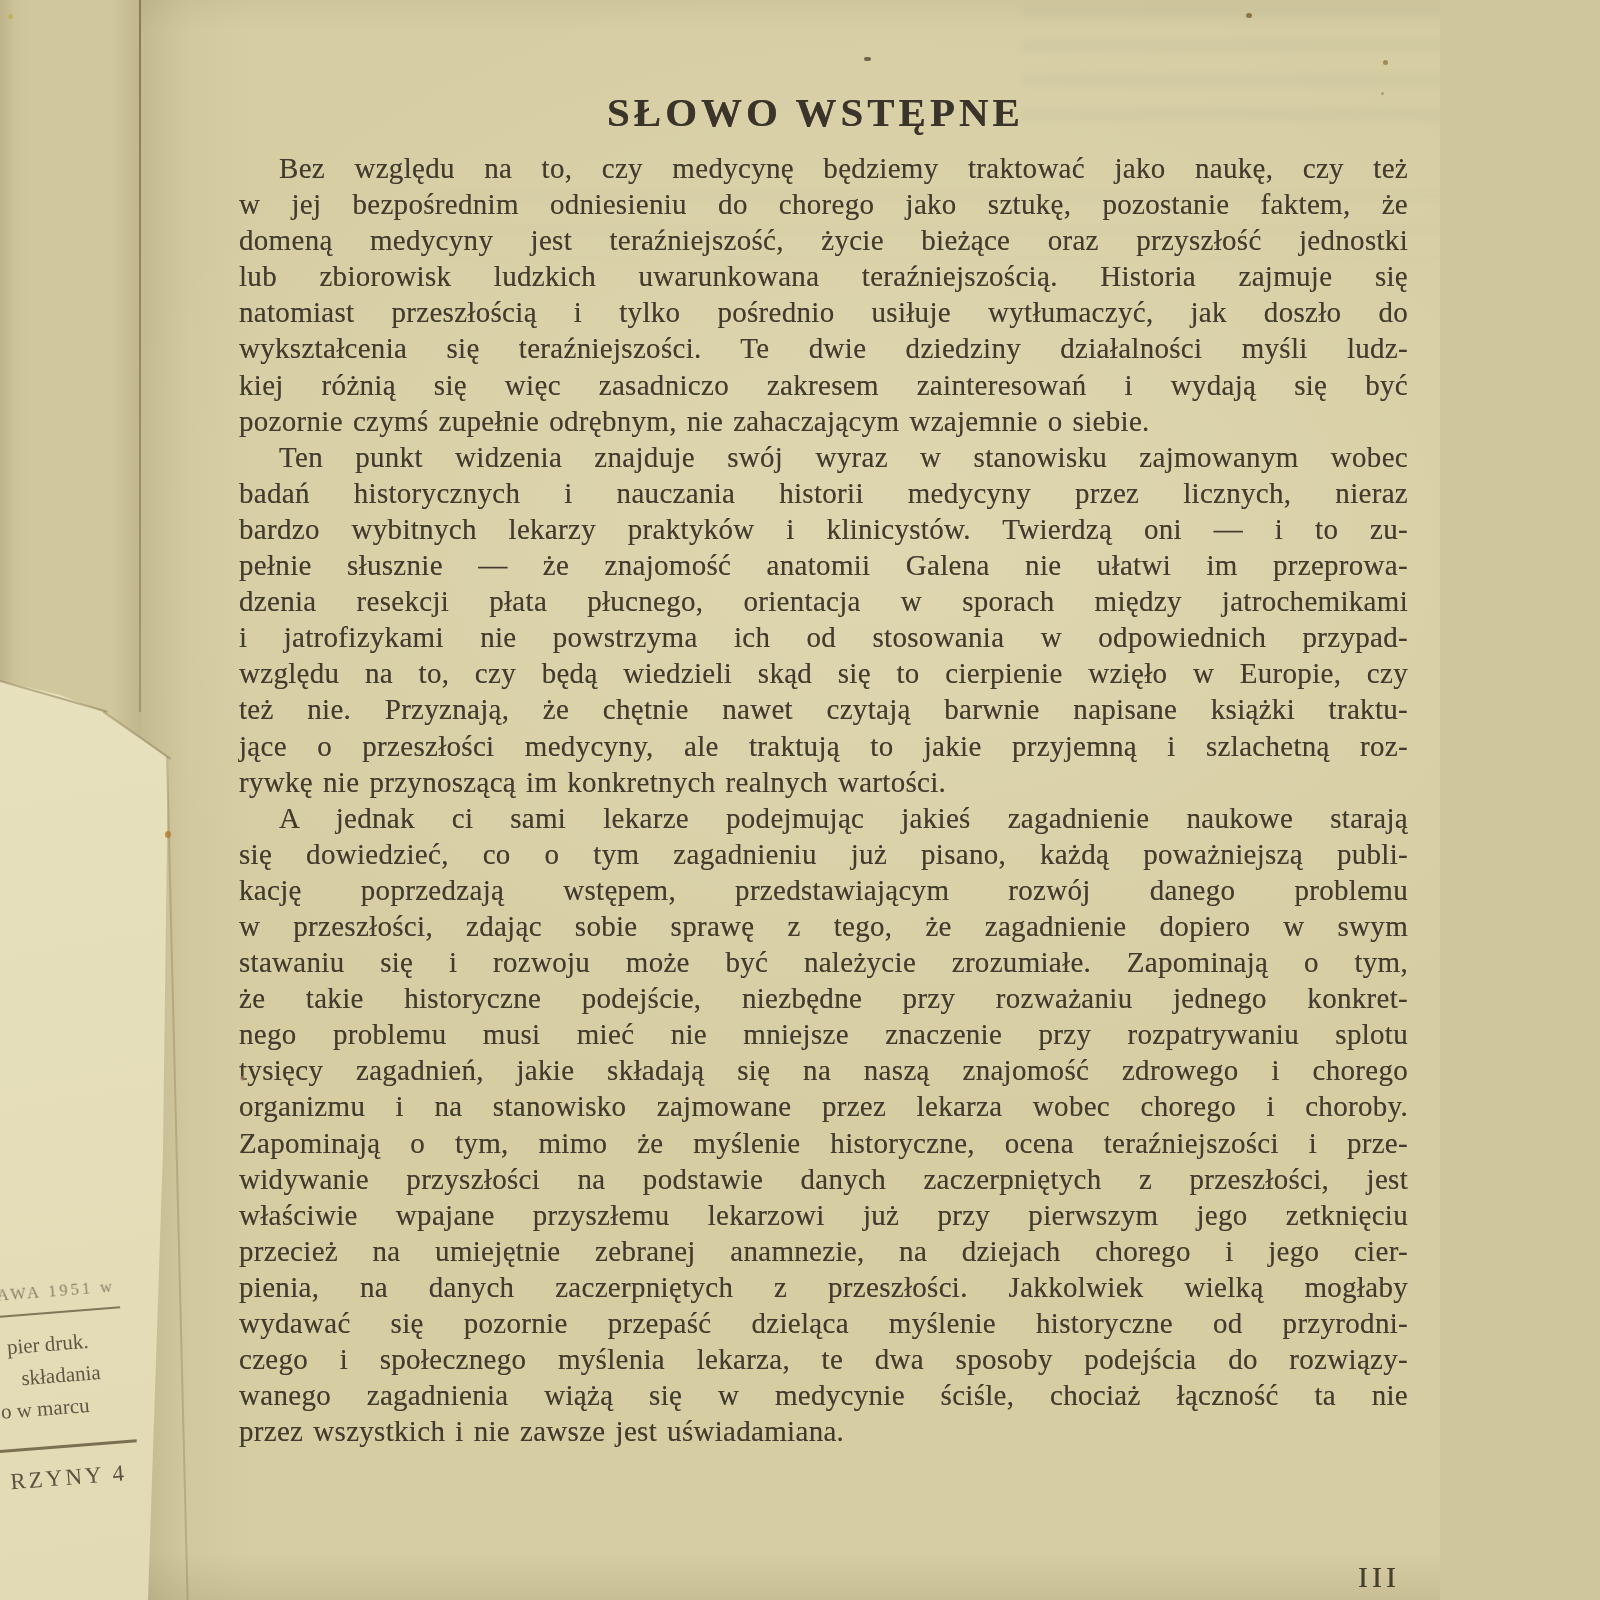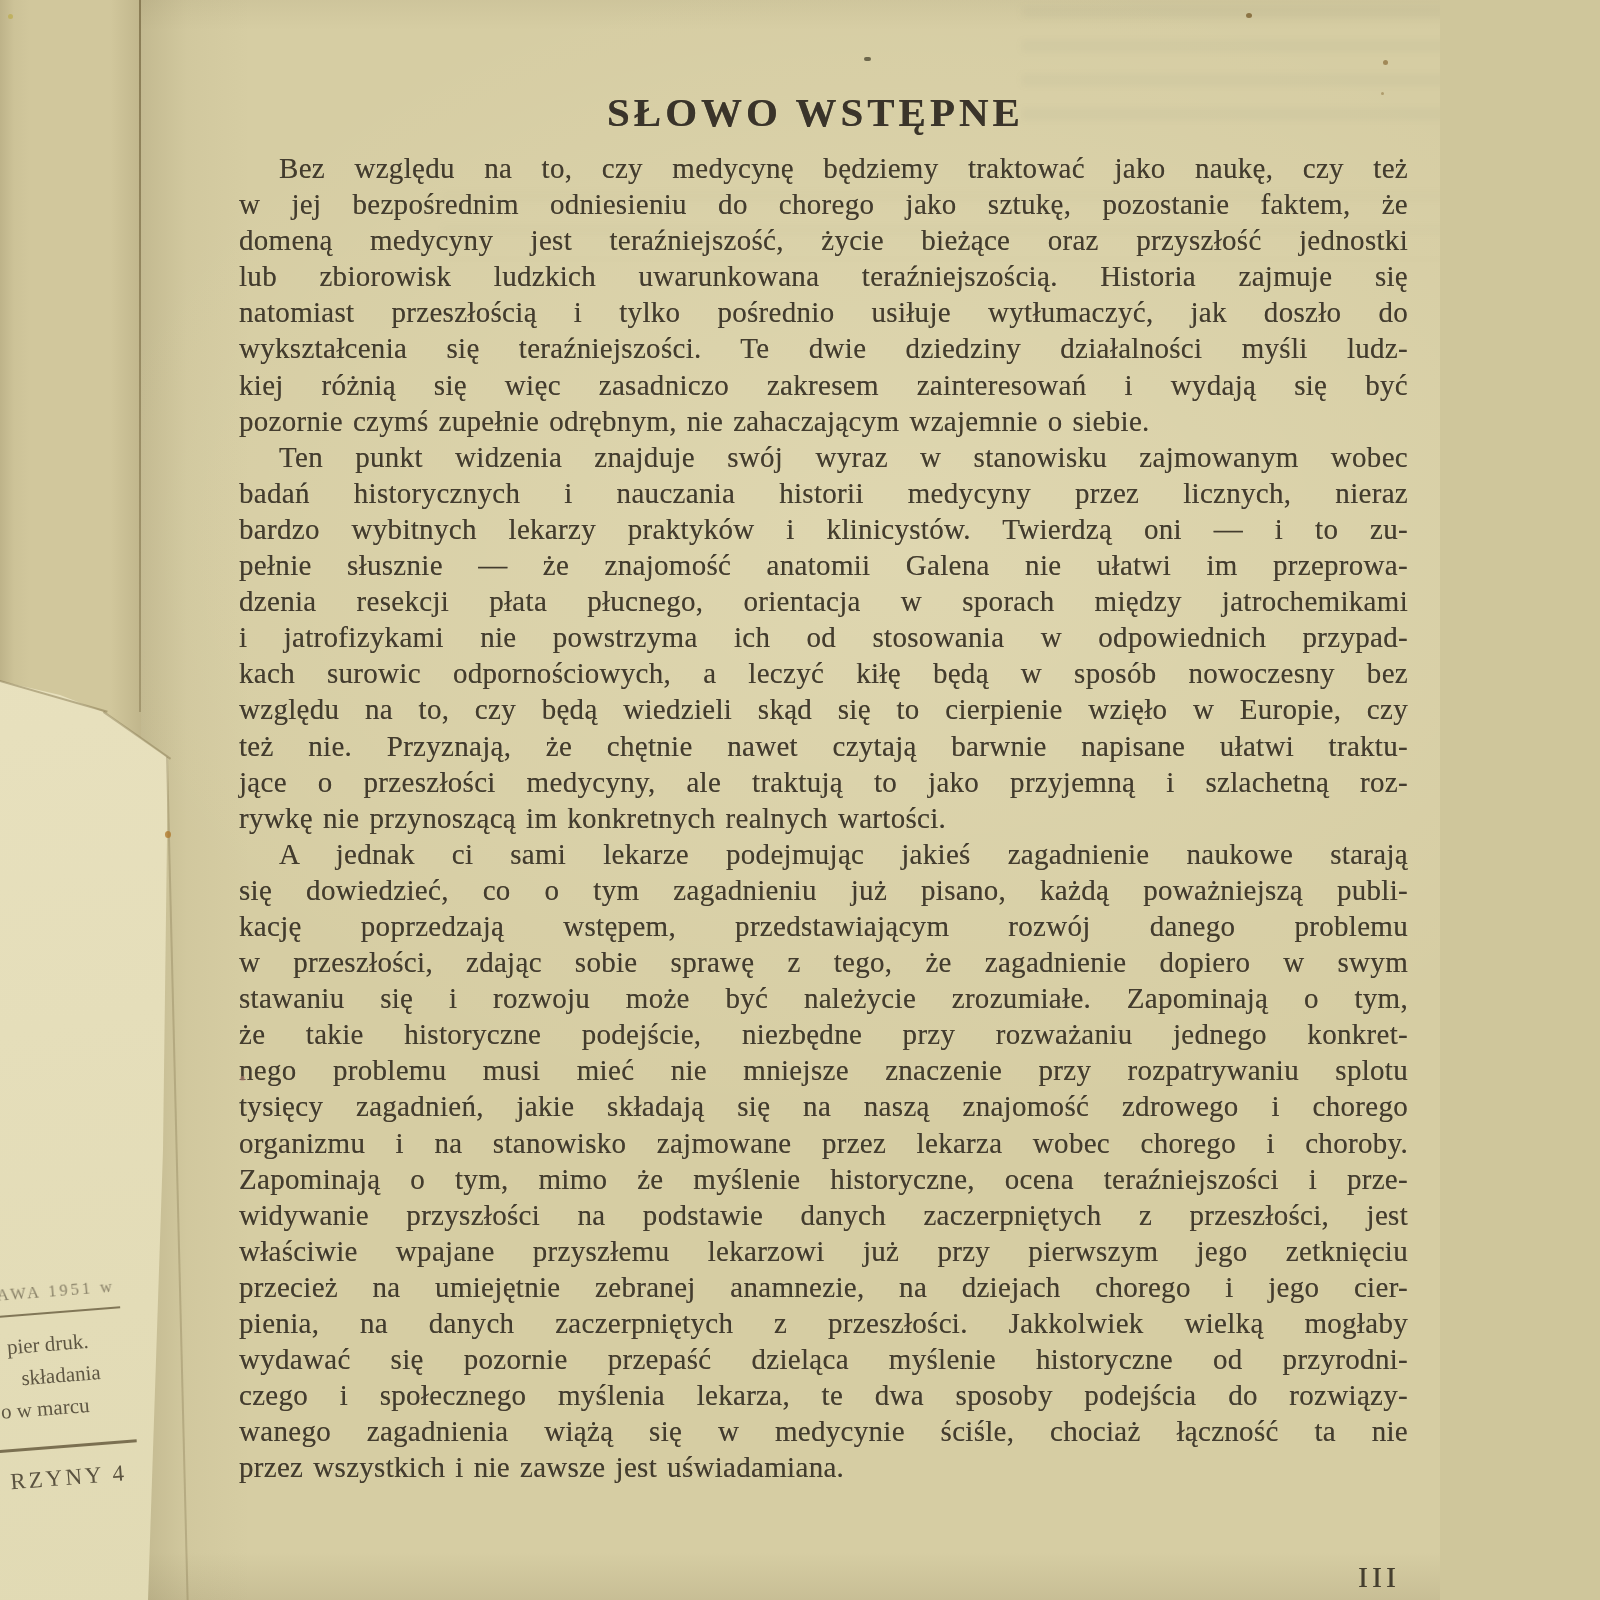--- a/index.html
+++ b/index.html
@@ -162,24 +162,23 @@
       <div class="line">natomiast przeszłością i tylko pośrednio usiłuje wytłumaczyć, jak doszło do</div>
       <div class="line">wykształcenia się teraźniejszości. Te dwie dziedziny działalności myśli ludz-</div>
       <div class="line">kiej różnią się więc zasadniczo zakresem zainteresowań i wydają się być</div>
       <div class="line last">pozornie czymś zupełnie odrębnym, nie zahaczającym wzajemnie o siebie.</div>
       <div class="line first">Ten punkt widzenia znajduje swój wyraz w stanowisku zajmowanym wobec</div>
       <div class="line">badań historycznych i nauczania historii medycyny przez licznych, nieraz</div>
       <div class="line">bardzo wybitnych lekarzy praktyków i klinicystów. Twierdzą oni — i to zu-</div>
       <div class="line">pełnie słusznie — że znajomość anatomii Galena nie ułatwi im przeprowa-</div>
       <div class="line">dzenia resekcji płata płucnego, orientacja w sporach między jatrochemikami</div>
       <div class="line">i jatrofizykami nie powstrzyma ich od stosowania w odpowiednich przypad-</div>
-      <div class="line">kach surowic odpornościowych, a leczyć kiłę będą w sposób nowoczesny bez</div>
       <div class="line">względu na to, czy będą wiedzieli skąd się to cierpienie wzięło w Europie, czy</div>
-      <div class="line">też nie. Przyznają, że chętnie nawet czytają barwnie napisane ułatwi traktu-</div>
-      <div class="line">jące o przeszłości medycyny, ale traktują to jako przyjemną i szlachetną roz-</div>
+      <div class="line">też nie. Przyznają, że chętnie nawet czytają barwnie napisane książki traktu-</div>
+      <div class="line">jące o przeszłości medycyny, ale traktują to jakie przyjemną i szlachetną roz-</div>
       <div class="line last">rywkę nie przynoszącą im konkretnych realnych wartości.</div>
       <div class="line first">A jednak ci sami lekarze podejmując jakieś zagadnienie naukowe starają</div>
       <div class="line">się dowiedzieć, co o tym zagadnieniu już pisano, każdą poważniejszą publi-</div>
       <div class="line">kację poprzedzają wstępem, przedstawiającym rozwój danego problemu</div>
       <div class="line">w przeszłości, zdając sobie sprawę z tego, że zagadnienie dopiero w swym</div>
       <div class="line">stawaniu się i rozwoju może być należycie zrozumiałe. Zapominają o tym,</div>
       <div class="line">że takie historyczne podejście, niezbędne przy rozważaniu jednego konkret-</div>
       <div class="line">nego problemu musi mieć nie mniejsze znaczenie przy rozpatrywaniu splotu</div>
       <div class="line">tysięcy zagadnień, jakie składają się na naszą znajomość zdrowego i chorego</div>
       <div class="line">organizmu i na stanowisko zajmowane przez lekarza wobec chorego i choroby.</div>

